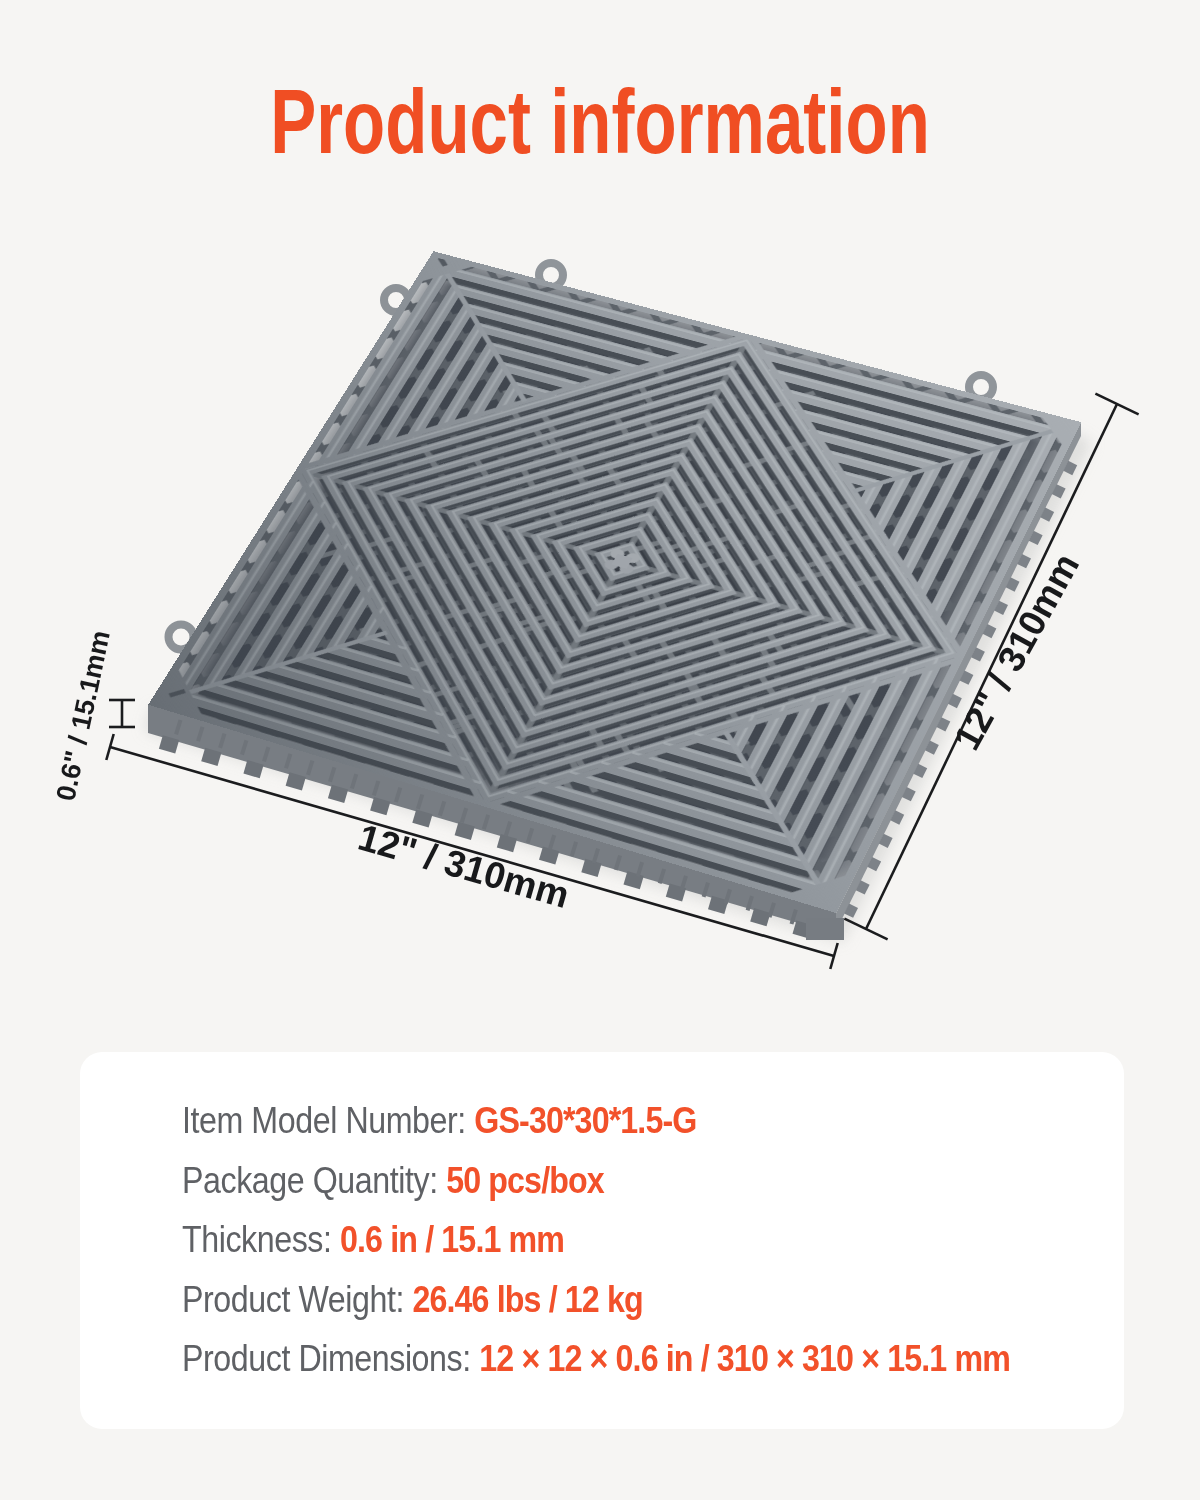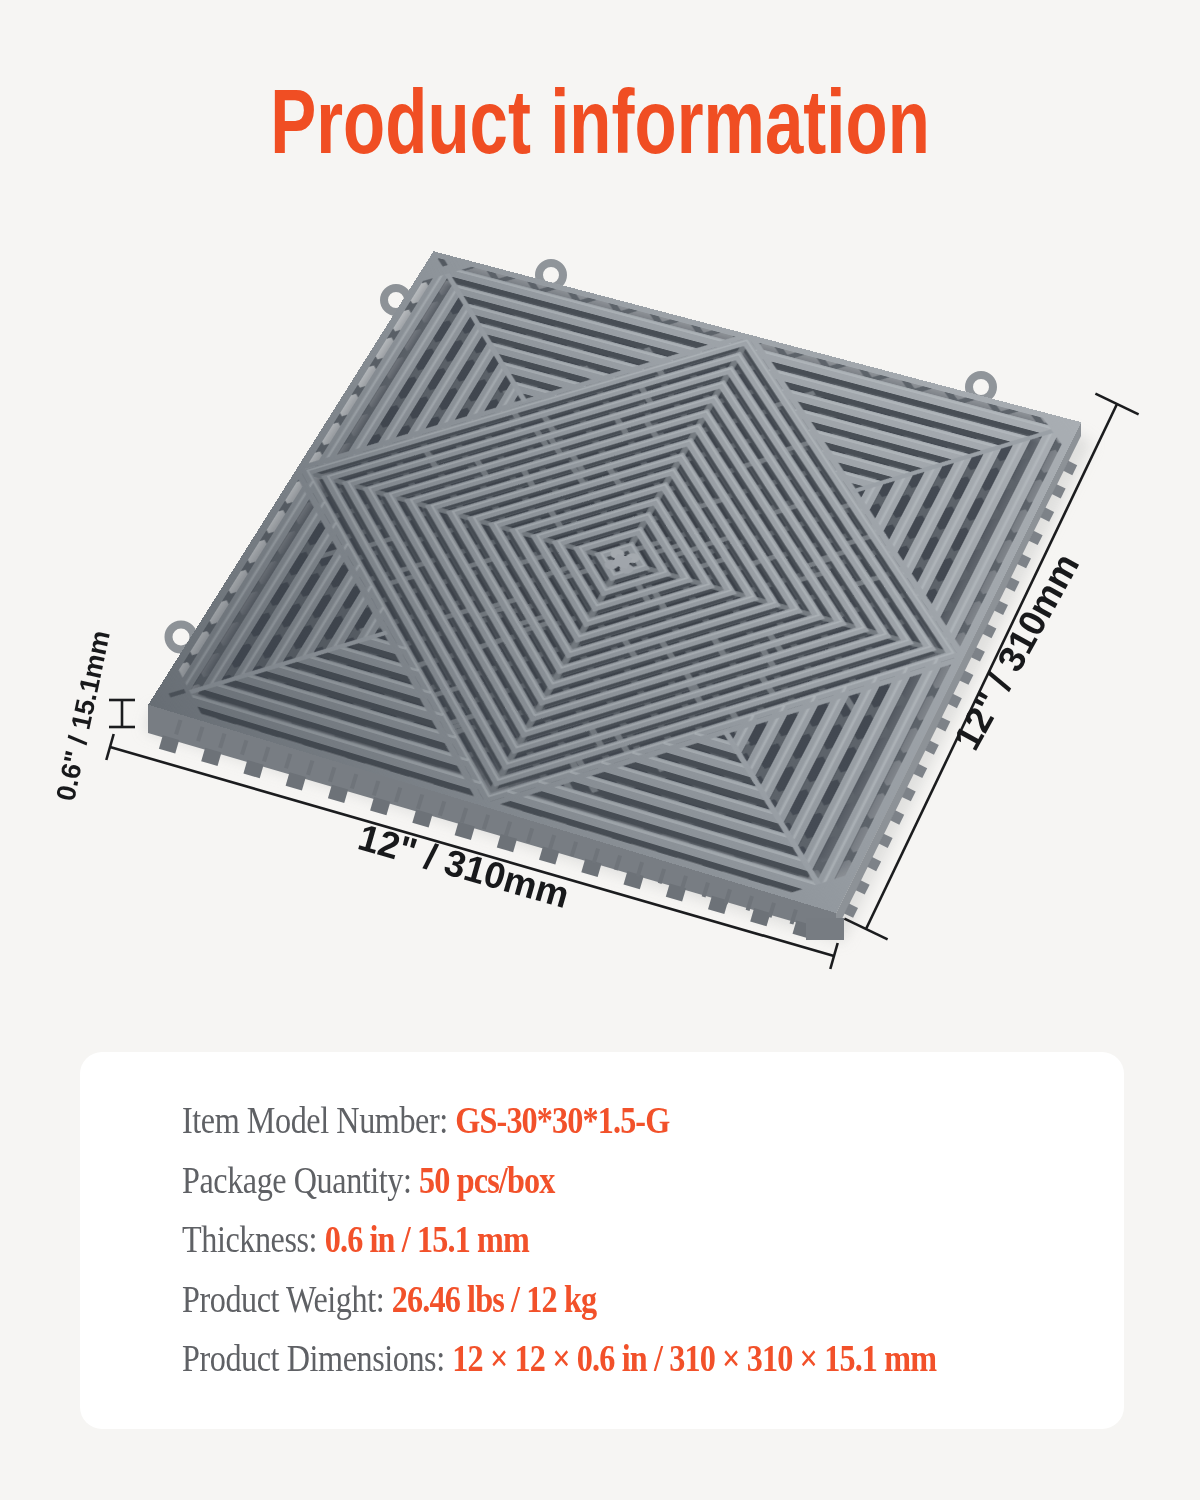--- a/index.html
+++ b/index.html
@@ -1,18 +1,18 @@
 <!DOCTYPE html>
 <html><head><meta charset="utf-8">
 <style>
 html,body{margin:0;padding:0;}
 body{width:1200px;height:1500px;background:#f6f5f3;font-family:"Liberation Sans",sans-serif;position:relative;overflow:hidden;}
 #title{position:absolute;left:0;right:0;top:77px;text-align:center;font-size:90px;line-height:90px;font-weight:700;color:#f04e23;transform:scaleX(0.767);transform-origin:50% 0;}
 #tilewrap{position:absolute;left:0;top:0;width:620px;height:620px;transform-origin:0 0;transform:matrix3d(0.967121,0.245412,0.000000,-0.000072,-0.477846,0.647602,0.000000,-0.000119,0.000000,0.000000,1.000000,0.000000,433.506566,251.234890,0.000000,1.000000);}
-#card{position:absolute;left:80px;top:1052px;width:1044px;height:377px;background:#ffffff;border-radius:22px;font-family:Liberation Serif, serif;}
+#card{position:absolute;left:80px;top:1052px;width:1044px;height:377px;background:#ffffff;border-radius:22px;}
 #card .rows{position:absolute;left:102px;top:39px;}
 #card .row{height:59.5px;line-height:59.5px;font-size:37px;color:#5f6165;letter-spacing:-0.5px;white-space:pre;transform:scaleX(0.87);transform-origin:0 50%;}
 #card .v{color:#f2512a;font-weight:700;letter-spacing:-1px;}
 svg.base{position:absolute;left:0;top:0;}
 </style></head>
 <body>
 
 <div id="title">Product information</div>
 
 <svg class="base" width="1200" height="1500" viewBox="0 0 1200 1500">

